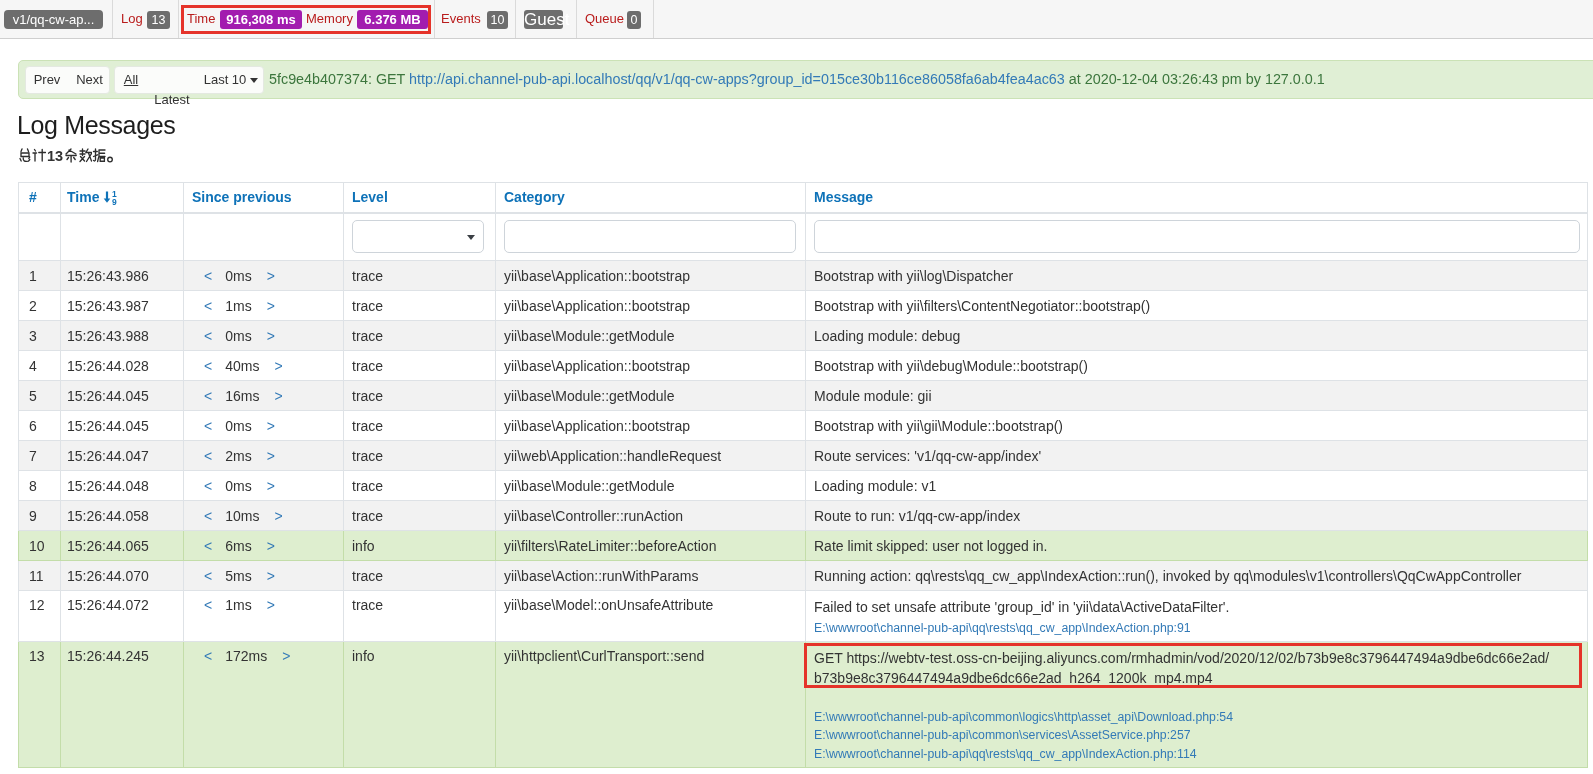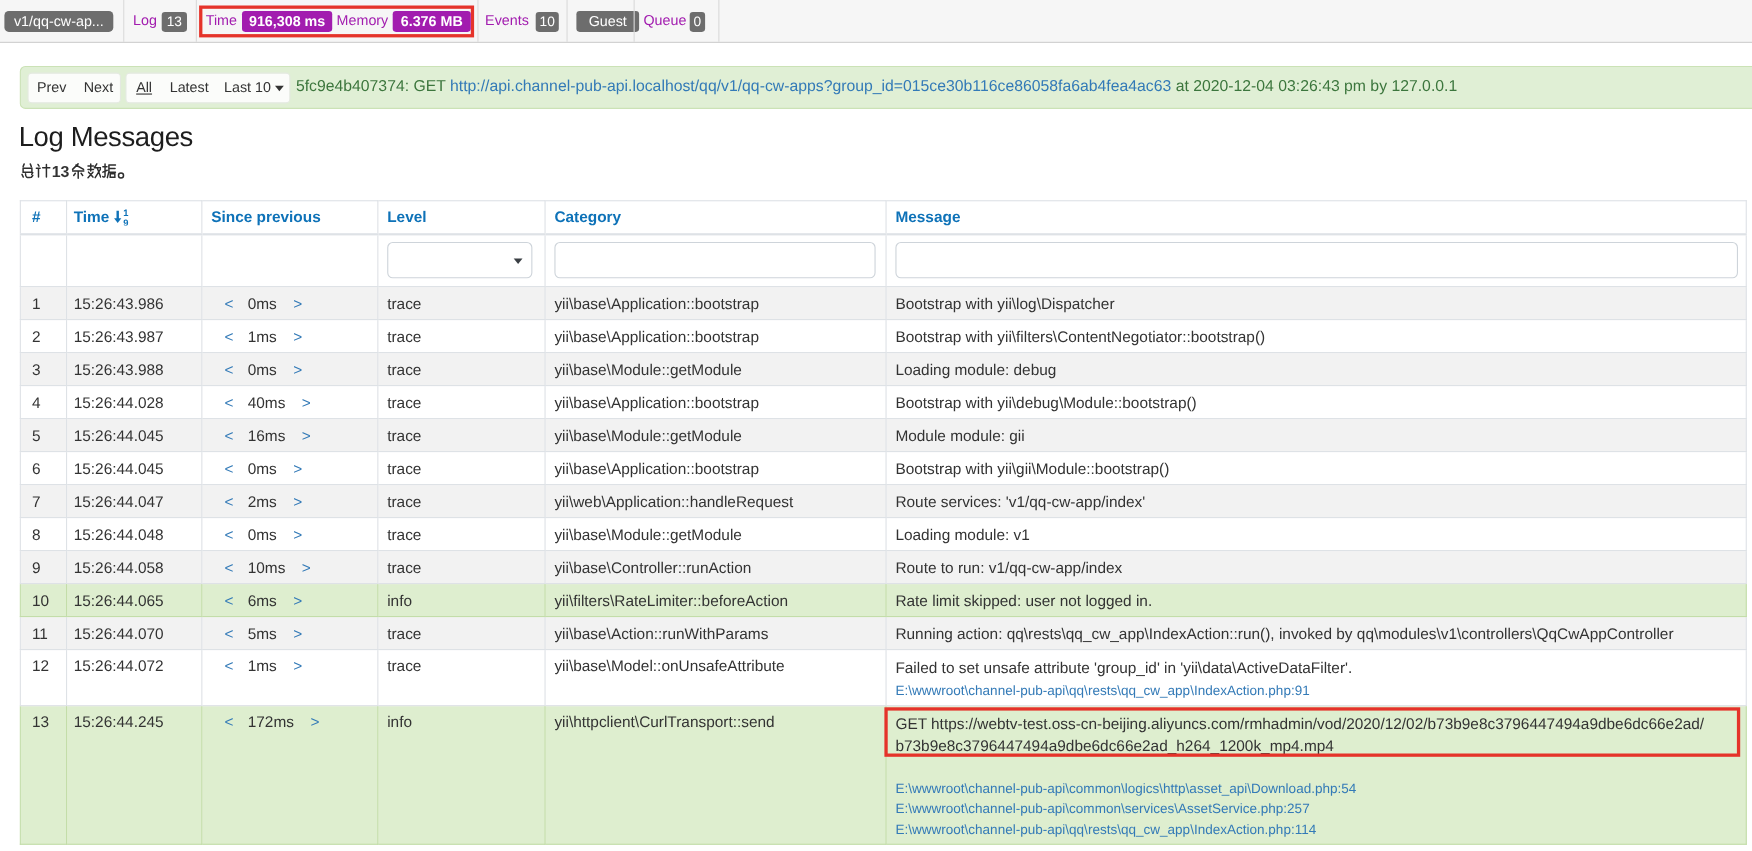--- a/index.html
+++ b/index.html
@@ -1,21 +1,21 @@
 <!DOCTYPE html>
 <html><head>
 <meta charset="utf-8">
 <style>
 * { margin:0; padding:0; box-sizing:border-box; }
 html,body { width:1593px; height:774px; background:#fff; font-family:"Liberation Sans", sans-serif; overflow:hidden; }
 body { position:relative; }
 
 #navbar { position:absolute; left:0; top:0; width:1593px; height:39px; background:#f6f6f6; border-bottom:1px solid #cfcfcf; }
 .sep { position:absolute; top:0; width:1px; height:38px; background:#dadada; }
-.navtxt { position:absolute; top:0; height:38px; line-height:38px; font-size:13px; color:#a21caf; }
+.navtxt { position:absolute; top:0; height:38px; line-height:38px; font-size:13px; color:#b91c1c; }
 .gbadge { position:absolute; background:#6d6d6d; color:#fff; font-weight:normal; font-size:12.5px; border-radius:3px; text-align:center; }
 .bbadge { position:absolute; background:#a21caf; color:#fff; font-weight:bold; font-size:13px; border-radius:3px; text-align:center; top:10px; height:19px; line-height:19px; }
 #modbadge { position:absolute; left:4px; top:10px; width:99px; height:19px; line-height:19px; background:#6d6d6d; color:#fff; font-weight:normal; font-size:13px; border-radius:4px; text-align:center; white-space:nowrap; overflow:hidden; }
 #redbox1 { position:absolute; left:181px; top:5px; width:250px; height:29px; border:3px solid #e5332a; }
 
 #alert { position:absolute; left:18px; top:60px; width:1580px; height:39px; background:#e0efd5; border:1px solid #cbe2b6; border-radius:5px; }
 .btngroup { position:absolute; top:5px; height:28px; background:#fbfcfa; border:1px solid #e4e9e1; border-radius:4px; display:flex; }
 .btn { height:26px; line-height:26px; font-size:13px; color:#333; text-align:center; flex:none; }
 #alerttext { position:absolute; left:250px; top:0; height:37px; line-height:37px; font-size:14.35px; color:#3c763d; white-space:nowrap; }
 #alerttext a { color:#337ab7; text-decoration:none; }
@@ -62,35 +62,35 @@
   <div class="sep" style="left:178px"></div>
   <div id="redbox1"></div>
   <div class="navtxt" style="left:187px">Time</div>
   <div class="bbadge" style="left:220px;width:82px;">916,308 ms</div>
   <div class="navtxt" style="left:306px">Memory</div>
   <div class="bbadge" style="left:357px;width:71px;">6.376 MB</div>
   <div class="sep" style="left:434px"></div>
   <div class="navtxt" style="left:441px">Events</div>
   <div class="gbadge" style="left:487px;top:11px;width:21px;height:18px;line-height:18px;">10</div>
   <div class="sep" style="left:515px"></div>
-  <div class="gbadge" style="left:524px;top:10px;width:57px;height:19px;line-height:19px;font-size:13px;">Guest</div>
+  <div class="gbadge" style="left:524px;top:10px;width:39px;height:19px;line-height:19px;font-size:17px;">Guest</div>
   <div class="sep" style="left:576px"></div>
   <div class="navtxt" style="left:585px">Queue</div>
   <div class="gbadge" style="left:627px;top:11px;width:14px;height:18px;line-height:18px;">0</div>
   <div class="sep" style="left:653px"></div>
 </div>
 
 <div id="alert">
   <div class="btngroup" style="left:6px;width:85px;">
     <div class="btn" style="width:42px;">Prev</div>
       <div class="btn" style="width:43px;">Next</div>
   </div>
   <div class="btngroup" style="left:95px;width:150px;">
     <div class="btn" style="width:32px;text-decoration:underline;">All</div>
-      <div class="btn" style="width:50px;">Latest</div>
+      <div class="btn" style="width:50px;margin-top:20px;">Latest</div>
       <div class="btn" style="width:68px;">Last 10<span class="caret"></span></div>
   </div>
   <div id="alerttext">5fc9e4b407374: GET <a>http://api.channel-pub-api.localhost/qq/v1/qq-cw-apps?group_id=015ce30b116ce86058fa6ab4fea4ac63</a> at 2020-12-04 03:26:43 pm by 127.0.0.1</div>
 </div>
 
 <h1>Log Messages</h1>
 <div id="summary"><svg width="14" height="15" viewBox="0 0 14 15">
       <g class="cjk">
         <path d="M4,1 L3,3.5 M9.5,1 L10.5,3.5 M3,5 H11 V8.5 H3 Z M2,10.5 L3.2,13 M5.2,10 C5.2,13 6,13.7 10.5,13.2 L11.8,11.5 M11.8,9 L10.8,10.5"></path>
       </g>

